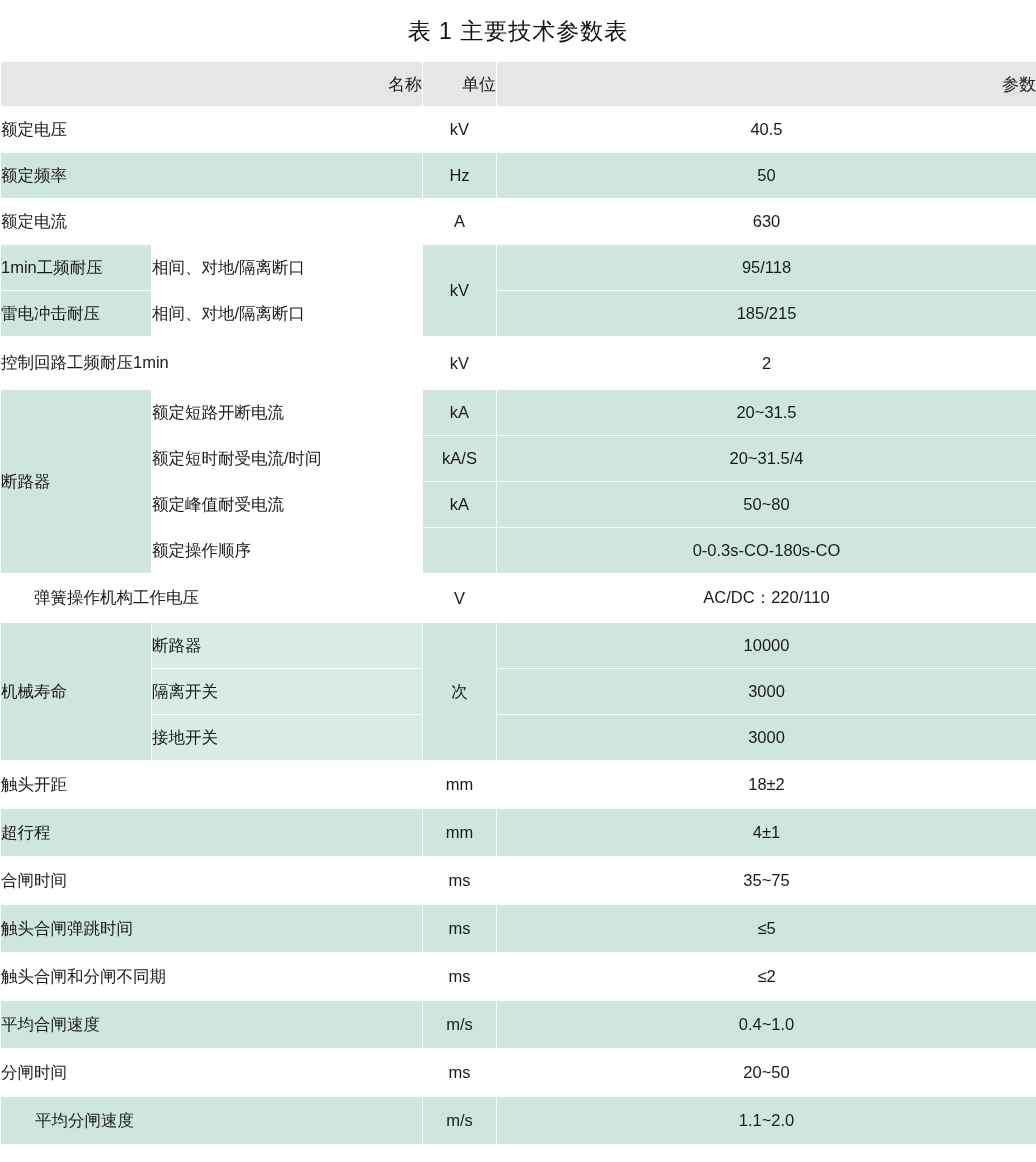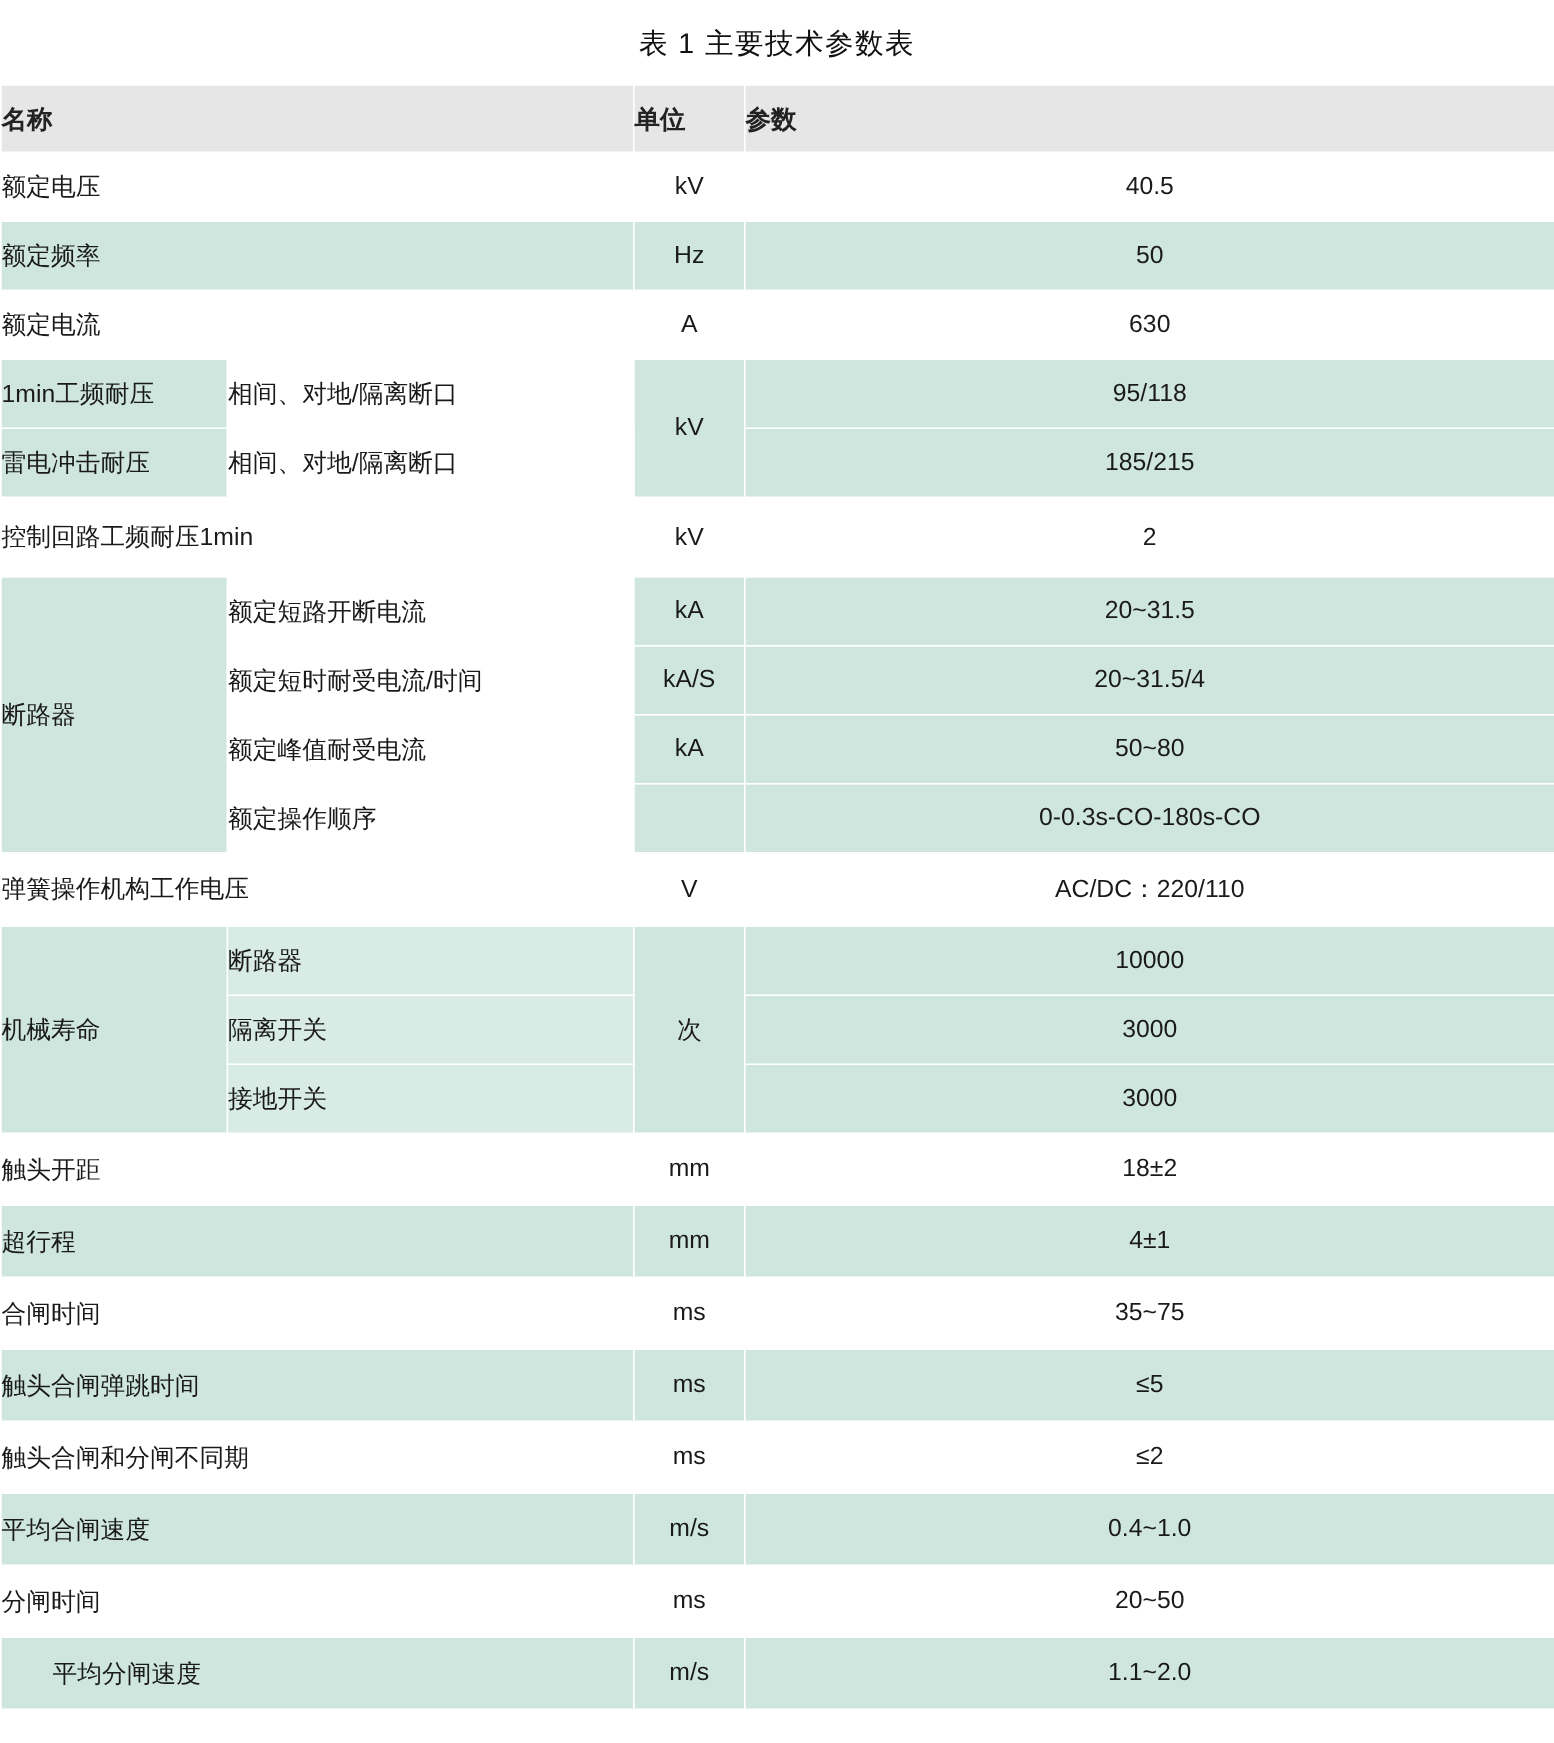--- a/index.html
+++ b/index.html
@@ -13,43 +13,43 @@
     font-family: "Liberation Sans", "DejaVu Sans", sans-serif;
     color: #1a1a1a;
     overflow: hidden;
   }
   .page {
     width: 1036px;
     box-sizing: border-box;
   }
   .table-title {
     text-align: center;
-    font-size: 19px;
+    font-size: 23px;
     letter-spacing: 1px;
     padding: 16px 0 14px 0;
     color: #111;
   }
   table.params {
     border-collapse: collapse;
     width: 1036px;
     table-layout: fixed;
     font-size: 16.5px;
   }
   table.params td, table.params th {
     border: 1px solid #ffffff;
     padding: 0;
     vertical-align: middle;
   }
   .hdr td {
     background: #e6e6e6;
-    text-align: left;
+    text-align: right;
     height: 44px;
     font-size: 17px;
     color: #222;
-    font-weight: bold;
+    font-weight: normal;
   }
   .cell-name {
     padding-left: 14px;
     text-align: left;
     height: 45px;
   }
   .cell-sub {
     padding-left: 14px;
     text-align: left;
     height: 45px;
@@ -153,21 +153,21 @@
         <td class="cell-unit g">kA</td>
         <td class="cell-val g">50~80</td>
       </tr>
       <tr>
         <td class="cell-sub w">额定操作顺序</td>
         <td class="cell-unit g"></td>
         <td class="cell-val g">0-0.3s-CO-180s-CO</td>
       </tr>
 
       <tr>
-        <td class="cell-name w" colspan="2" style="height:48px;">弹簧操作机构工作电压</td>
+        <td class="cell-name w" colspan="2" style="height:48px;padding-left:33px;">弹簧操作机构工作电压</td>
         <td class="cell-unit w">V</td>
         <td class="cell-val w">AC/DC：220/110</td>
       </tr>
 
       <tr>
         <td class="grp-name g" rowspan="3">机械寿命</td>
         <td class="cell-sub gl">断路器</td>
         <td class="cell-unit g" rowspan="3">次</td>
         <td class="cell-val g">10000</td>
       </tr>

